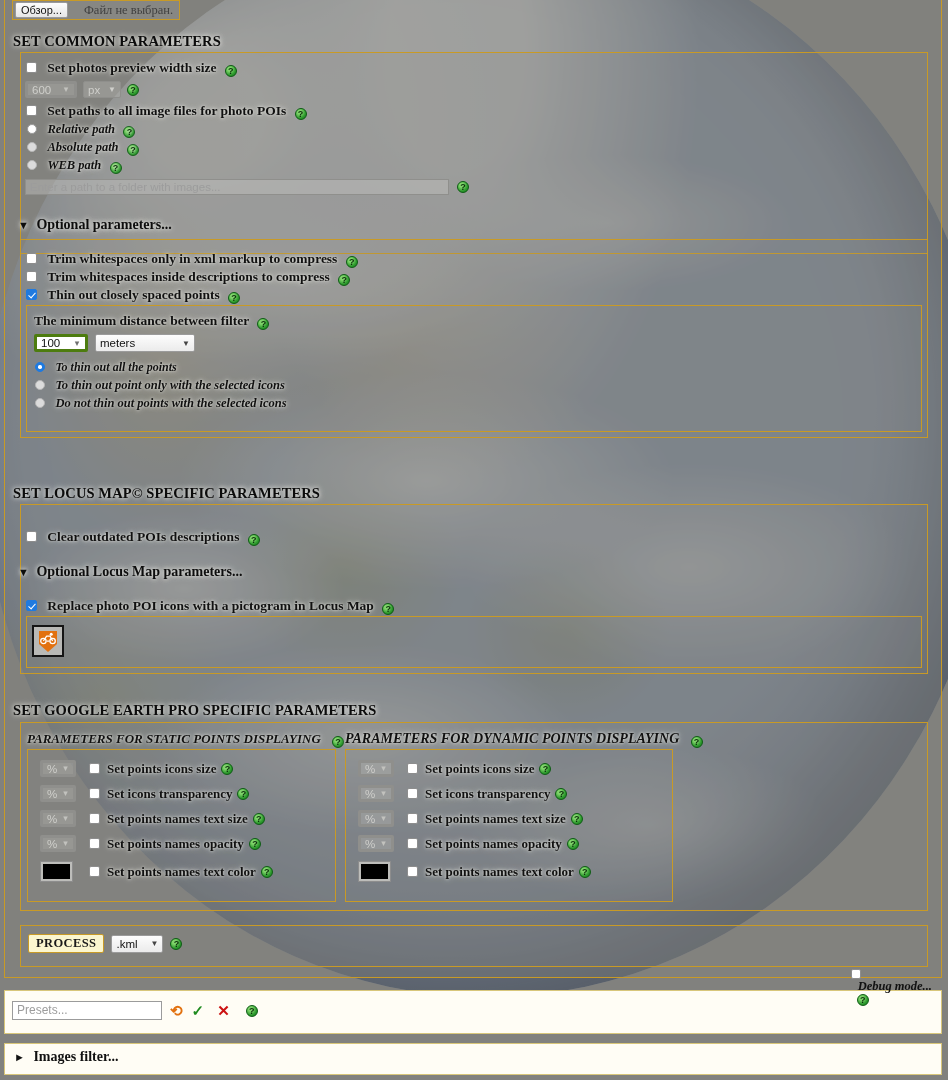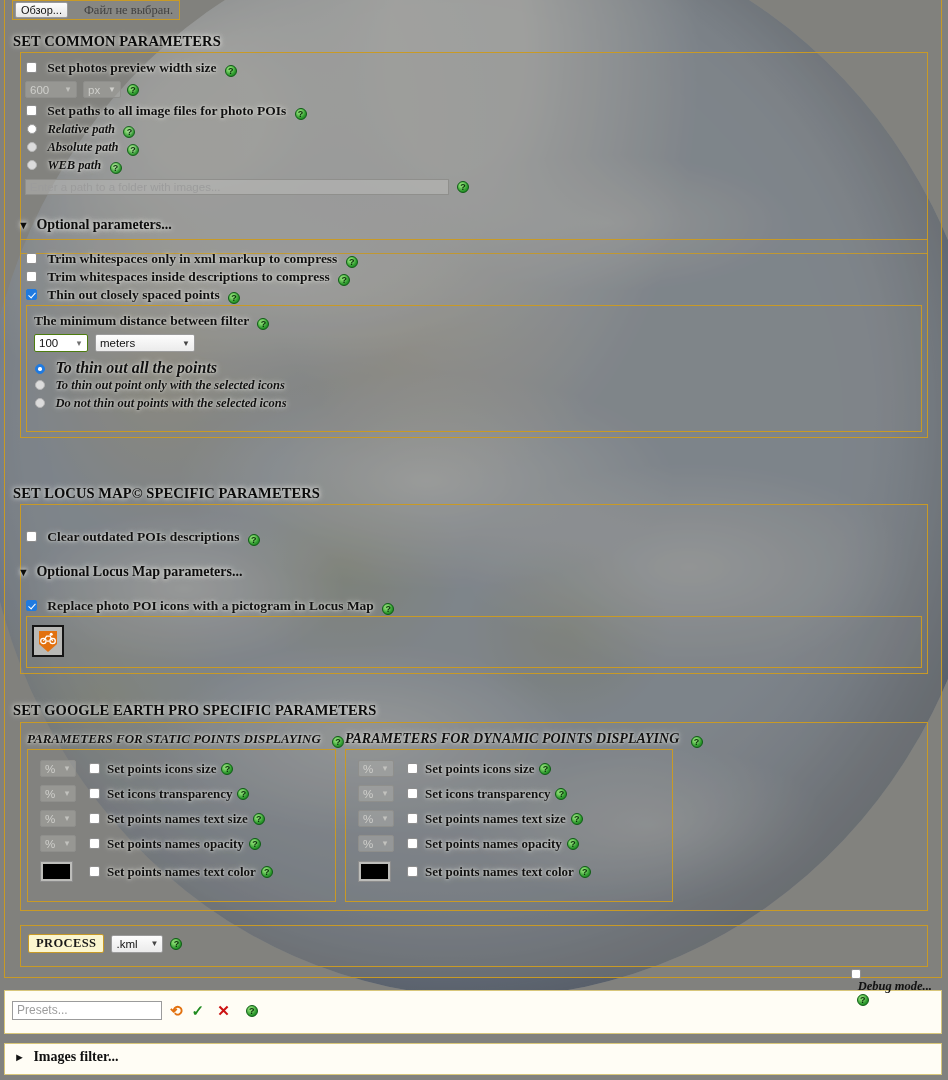--- a/index.html
+++ b/index.html
@@ -122,21 +122,21 @@
     display:inline-block;width:12px;height:12px;border-radius:50%;vertical-align:-2px;
     background:radial-gradient(circle at 36% 32%, #7fd46a 0 22%, #2e9b2e 62%, #14701a 100%);
     border:1px solid #0d5d13;
     font-family:"Liberation Sans",sans-serif;font-size:9px;font-weight:bold;color:#0b2f0b;
     text-align:center;line-height:11px;cursor:pointer;box-sizing:border-box;
   }
 
   
   .spin{
     display:inline-flex;align-items:center;box-sizing:border-box;
-    height:17px;border:1px solid #4d7c0f;border-radius:2px;
+    height:17px;border:3px solid #4d7c0f;border-radius:2px;
     background:#fff;font-family:"Liberation Sans",sans-serif;font-size:11.5px;color:#111;
   }
   .spin .val{padding:0 3px 0 4px;flex:1;}
   .spin .arrows{
     width:12px;text-align:center;color:#6f6f6f;font-size:9px;line-height:7px;
     padding-right:2px;
   }
   .spin.dis{background:rgba(178,178,174,.45);border-color:#8f8f8c;color:#cfcfcb;}
   .spin.dis .arrows{color:#c2c2be;}
 
@@ -295,21 +295,21 @@
       <span class="arrows">▾</span>
     </span>
     <span class="sel" style="width:100px;height:18px;">
       <span class="cv">meters</span>
       <span class="ar">▼</span>
     </span>
   </div>
 
   <div class="radio-row" style="position:absolute;left:35px;top:359px;">
     <span class="rad on"></span>
-    <span class="ital" style="margin-left:7px;font-size:16px;">To thin out all the points</span>
+    <span class="ital" style="margin-left:7px;font-size:12px;">To thin out all the points</span>
   </div>
   <div class="radio-row" style="position:absolute;left:35px;top:377px;">
     <span class="rad"></span>
     <span class="ital" style="margin-left:7px;font-size:12.5px;">To thin out point only with the selected icons</span>
   </div>
   <div class="radio-row" style="position:absolute;left:35px;top:395px;">
     <span class="rad"></span>
     <span class="ital" style="margin-left:7px;font-size:12.5px;">Do not thin out points with the selected icons</span>
   </div>
 

